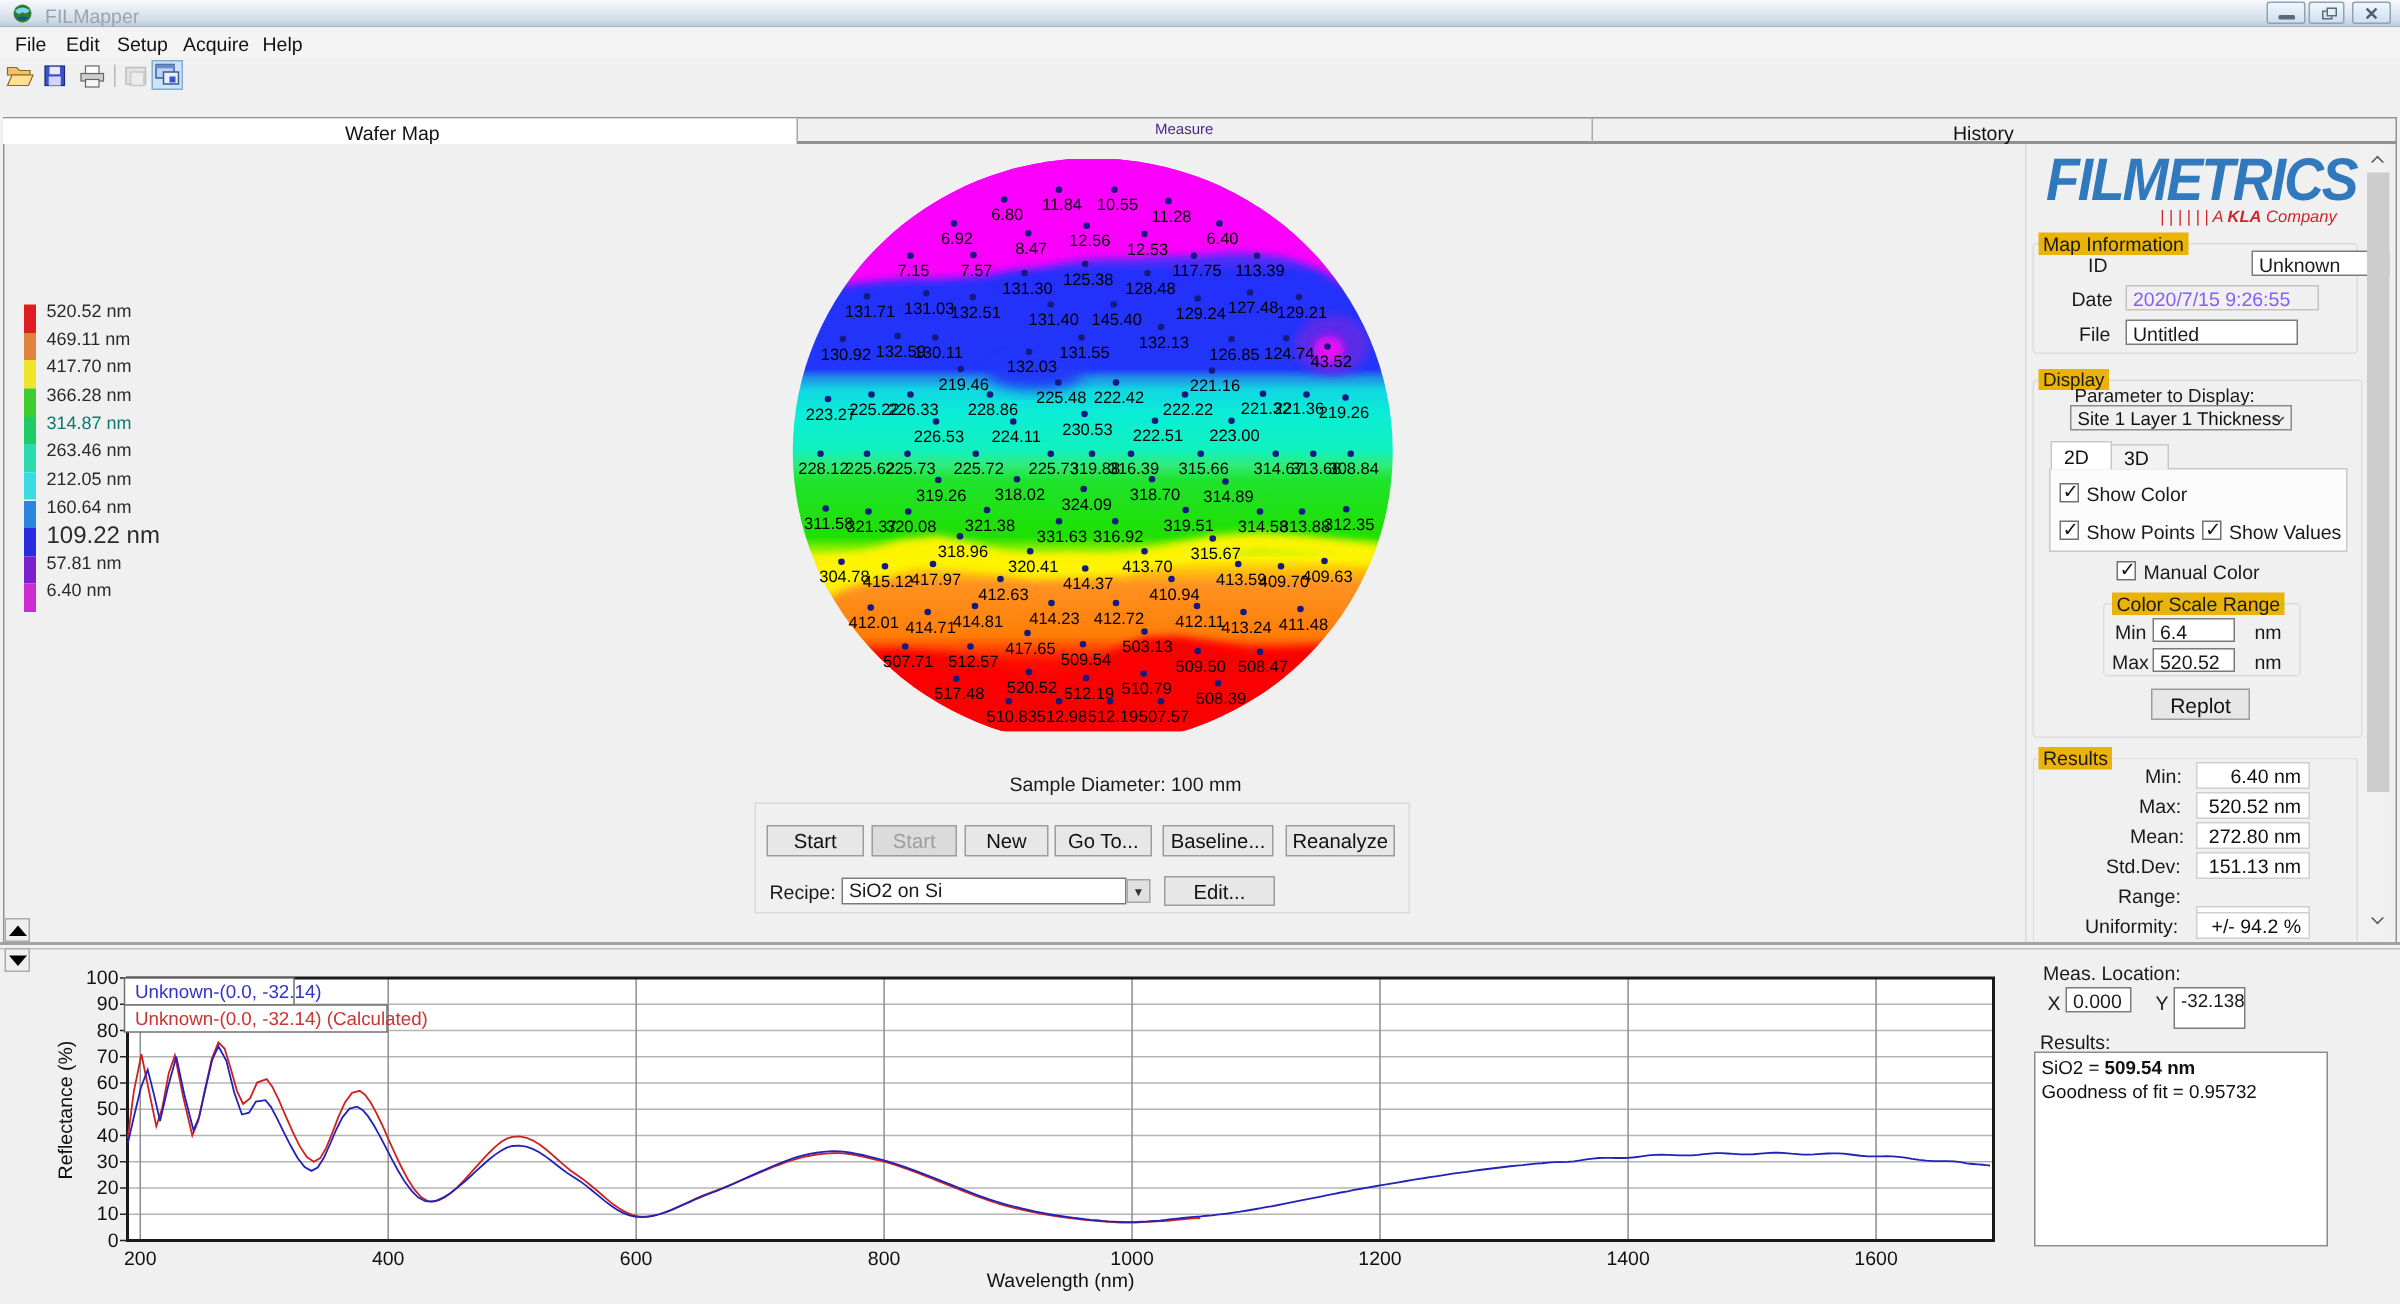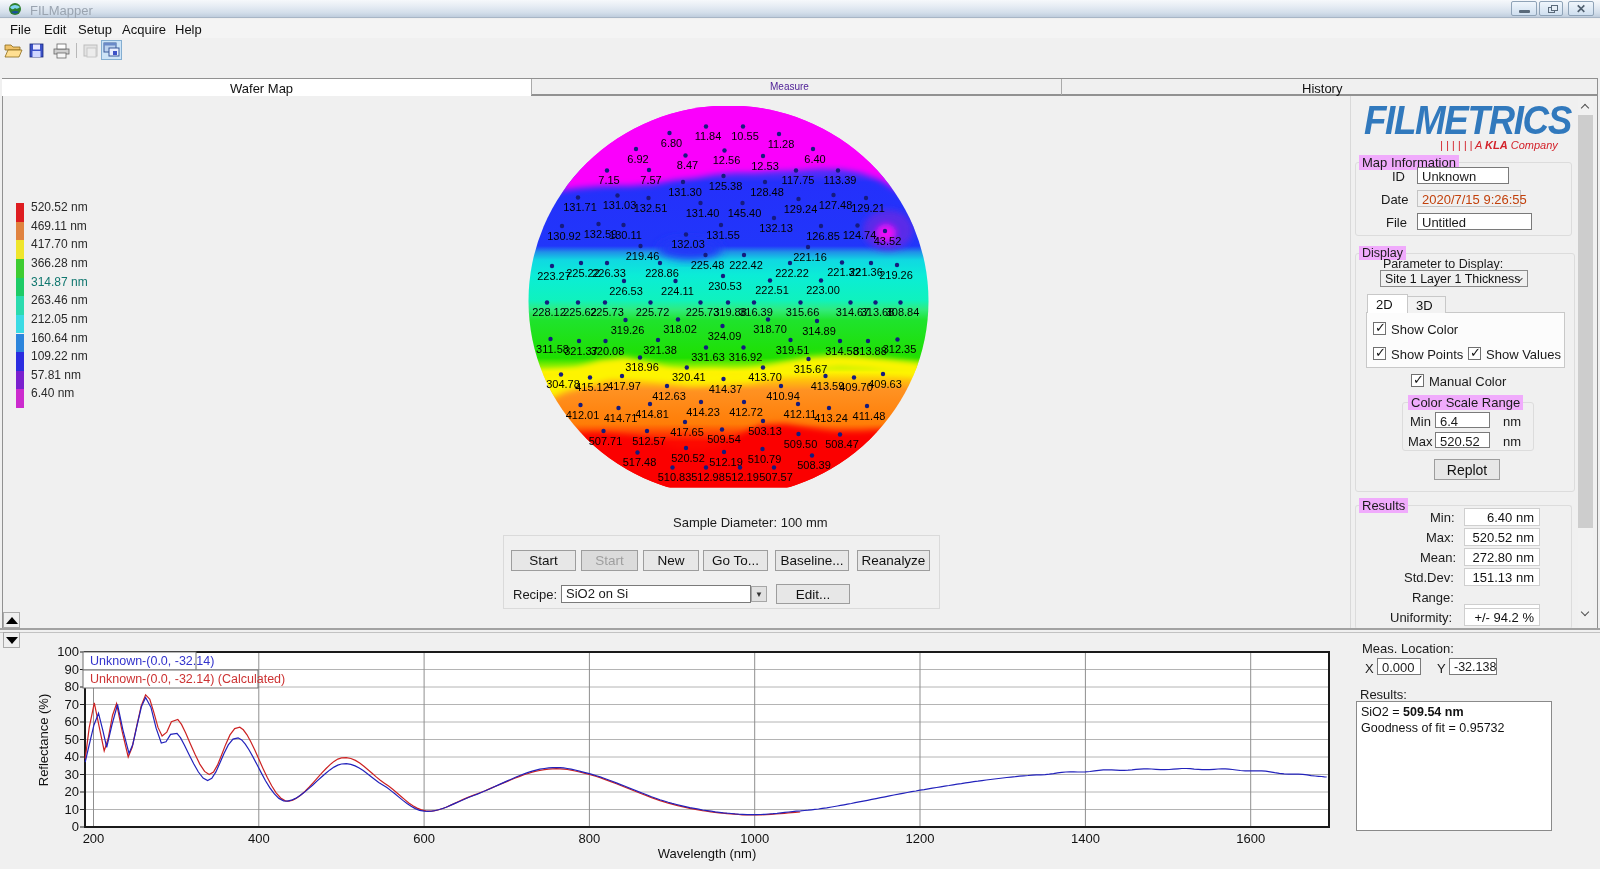--- a/index.html
+++ b/index.html
@@ -1,18 +1,18 @@
 <!DOCTYPE html>
 <html><head><meta charset="utf-8"><style>
 * { margin:0; padding:0; box-sizing:border-box; }
 body { width:1600px; height:869px; position:relative; overflow:hidden;
   font-family:"Liberation Sans",sans-serif; background:#f0f0f0; }
 .abs { position:absolute; }
 .gb { position:absolute; border:1px solid #dcdcdc; border-radius:3px; }
-.gbl { position:absolute; background:#f0abfc; padding:0 3px; font-size:13px; color:#1a1a1a; white-space:nowrap; }
+.gbl { position:absolute; background:#eab308; padding:0 3px; font-size:13px; color:#1a1a1a; white-space:nowrap; }
 .tb { position:absolute; background:#fff; border:1px solid #7a7a7a; font-size:13px; color:#1a1a1a; padding:1px 4px; white-space:nowrap; }
 .btn { position:absolute; background:#e7e7e7; border:1px solid #9d9d9d; font-size:13.5px; color:#111;
   display:flex; align-items:center; justify-content:center; white-space:nowrap; }
 .cb { position:absolute; width:13px; height:13px; background:#fff; border:1px solid #707070; }
 .ck { position:absolute; left:1px; top:-3px; font-size:13px; color:#111; }
 .lbl { position:absolute; font-size:13px; color:#1a1a1a; white-space:nowrap; }
 .rbox { position:absolute; width:76px; height:18px; background:#fff; border:1px solid #cfcfcf;
   font-size:13px; color:#111; text-align:right; padding:1px 5px 0 0; }
 </style></head><body>
 
@@ -82,21 +82,21 @@
 <div style="position:absolute;left:31px;top:255.9px;font-size:12px;color:#2a2a2a;white-space:nowrap">366.28 nm</div>
 <div style="position:absolute;left:16px;top:277.6px;width:8px;height:18.64px;background:#1ECB66"></div>
 <div style="position:absolute;left:31px;top:274.6px;font-size:12px;color:#0f766e;white-space:nowrap">314.87 nm</div>
 <div style="position:absolute;left:16px;top:296.2px;width:8px;height:18.64px;background:#2BDBAE"></div>
 <div style="position:absolute;left:31px;top:293.2px;font-size:12px;color:#2a2a2a;white-space:nowrap">263.46 nm</div>
 <div style="position:absolute;left:16px;top:314.8px;width:8px;height:18.64px;background:#3BDBE4"></div>
 <div style="position:absolute;left:31px;top:311.8px;font-size:12px;color:#2a2a2a;white-space:nowrap">212.05 nm</div>
 <div style="position:absolute;left:16px;top:333.5px;width:8px;height:18.64px;background:#2C85DC"></div>
 <div style="position:absolute;left:31px;top:330.5px;font-size:12px;color:#2a2a2a;white-space:nowrap">160.64 nm</div>
 <div style="position:absolute;left:16px;top:352.1px;width:8px;height:18.64px;background:#2B2CE0"></div>
-<div style="position:absolute;left:31px;top:349.1px;font-size:12px;color:#2a2a2a;white-space:nowrap">109.22 nm</div>
+<div style="position:absolute;left:31px;top:349.1px;font-size:16px;color:#2a2a2a;white-space:nowrap">109.22 nm</div>
 <div style="position:absolute;left:16px;top:370.8px;width:8px;height:18.64px;background:#7B20CE"></div>
 <div style="position:absolute;left:31px;top:367.8px;font-size:12px;color:#2a2a2a;white-space:nowrap">57.81 nm</div>
 <div style="position:absolute;left:16px;top:389.4px;width:8px;height:18.64px;background:#CC2BCE"></div>
 <div style="position:absolute;left:31px;top:386.4px;font-size:12px;color:#2a2a2a;white-space:nowrap">6.40 nm</div>
 
 <svg class="abs" style="left:524px;top:101px" width="410" height="400" viewBox="524 101 410 400">
 <defs>
 <clipPath id="wc">
         <ellipse cx="728.5" cy="301" rx="200" ry="195.5"></ellipse>
       </clipPath>
@@ -383,23 +383,23 @@
 <div class="abs" style="left:751px;top:586px;width:16px;height:16px;background:#e1e1e1;border:1px solid #a6a6a6;font-size:8px;color:#333;text-align:center;line-height:15px">▼</div>
 <div class="btn" style="left:776px;top:584px;width:74px;height:20px">Edit...</div>
 
 <div class="abs" style="left:1350px;top:96px;width:1px;height:533px;background:#d9d9d9"></div>
 <div class="abs" style="left:1364px;top:98px;font-size:40px;font-weight:bold;font-style:italic;color:#3179bd;letter-spacing:-1.5px;transform:scaleX(0.92);transform-origin:left center">FILMETRICS</div>
 <div class="abs" style="left:1440px;top:139px;font-size:11px;color:#d3222a;white-space:nowrap;font-style:italic">| | | | | | A <b>KLA</b> Company</div>
 
 <div class="gb" style="left:1355px;top:162px;width:217px;height:74px"></div>
 <div class="gbl" style="left:1359px;top:155px">Map Information</div>
 <div class="lbl" style="left:1392px;top:169px">ID</div>
-<div class="tb" style="left:1417px;top:167px;width:92px;height:17px">Unknown</div>
+<div class="tb" style="left:1501px;top:167px;width:92px;height:17px">Unknown</div>
 <div class="lbl" style="left:1381px;top:192px">Date</div>
-<div class="tb" style="left:1417px;top:190px;width:104px;height:17px;background:#f0f0f0;border-color:#c3c3c3;color:#c2410c">2020/7/15 9:26:55</div>
+<div class="tb" style="left:1417px;top:190px;width:129px;height:17px;background:#f0f0f0;border-color:#c3c3c3;color:#8b5cf6">2020/7/15 9:26:55</div>
 <div class="lbl" style="left:1386px;top:215px">File</div>
 <div class="tb" style="left:1417px;top:213px;width:115px;height:17px">Untitled</div>
 
 <div class="gb" style="left:1355px;top:253px;width:220px;height:239px"></div>
 <div class="gbl" style="left:1359px;top:246px;font-size:12.5px">Display</div>
 <div class="lbl" style="left:1383px;top:257px;font-size:12.5px">Parameter to Display:</div>
 <div class="abs" style="left:1380px;top:270px;width:148px;height:17px;background:#f0f0f0;border:1px solid #8a8a8a;font-size:12.4px;color:#111;padding:1px 4px;white-space:nowrap;overflow:hidden">Site 1 Layer 1 Thickness
   <span style="position:absolute;right:5px;top:4px;width:6px;height:6px;border-right:1.6px solid #444;border-bottom:1.6px solid #444;transform:rotate(45deg) scale(1,0.8)"></span></div>
 <div class="abs" style="left:1366px;top:312px;width:199px;height:56px;background:#fcfcfc;border:1px solid #c8c8c8"></div>
 <div class="abs" style="left:1367px;top:294px;width:41px;height:19px;background:#fff;border:1px solid #c8c8c8;border-bottom:none;font-size:13px;color:#111;padding:2px 0 0 8px">2D</div>
@@ -514,15 +514,15 @@
 <rect x="83" y="670" width="175" height="18" fill="#fff" stroke="#707070"></rect>
 <text x="90" y="683" font-size="12.5" fill="#cc3333">Unknown-(0.0, -32.14) (Calculated)</text>
 <text x="48" y="740" font-size="13" fill="#111" transform="rotate(-90 48 740)" text-anchor="middle">Reflectance (%)</text>
 <text x="707" y="858" font-size="13" fill="#111" text-anchor="middle">Wavelength (nm)</text>
 </svg>
 
 <div class="lbl" style="left:1362px;top:641px">Meas. Location:</div>
 <div class="lbl" style="left:1365px;top:661px">X</div>
 <div class="tb" style="left:1377px;top:658px;width:44px;height:17px">0.000</div>
 <div class="lbl" style="left:1437px;top:661px">Y</div>
-<div class="tb" style="left:1449px;top:658px;width:48px;height:17px;font-size:12.5px">-32.138</div>
+<div class="tb" style="left:1449px;top:658px;width:48px;height:28px;font-size:12.5px">-32.138</div>
 <div class="lbl" style="left:1360px;top:687px">Results:</div>
 <div class="abs" style="left:1356px;top:701px;width:196px;height:130px;background:#fff;border:1px solid #8a8a8a;font-size:12.5px;color:#111;padding:2px 4px;line-height:16px">SiO2 = <b>509.54 nm</b><br>Goodness of fit = 0.95732</div>
 
 </body></html>

